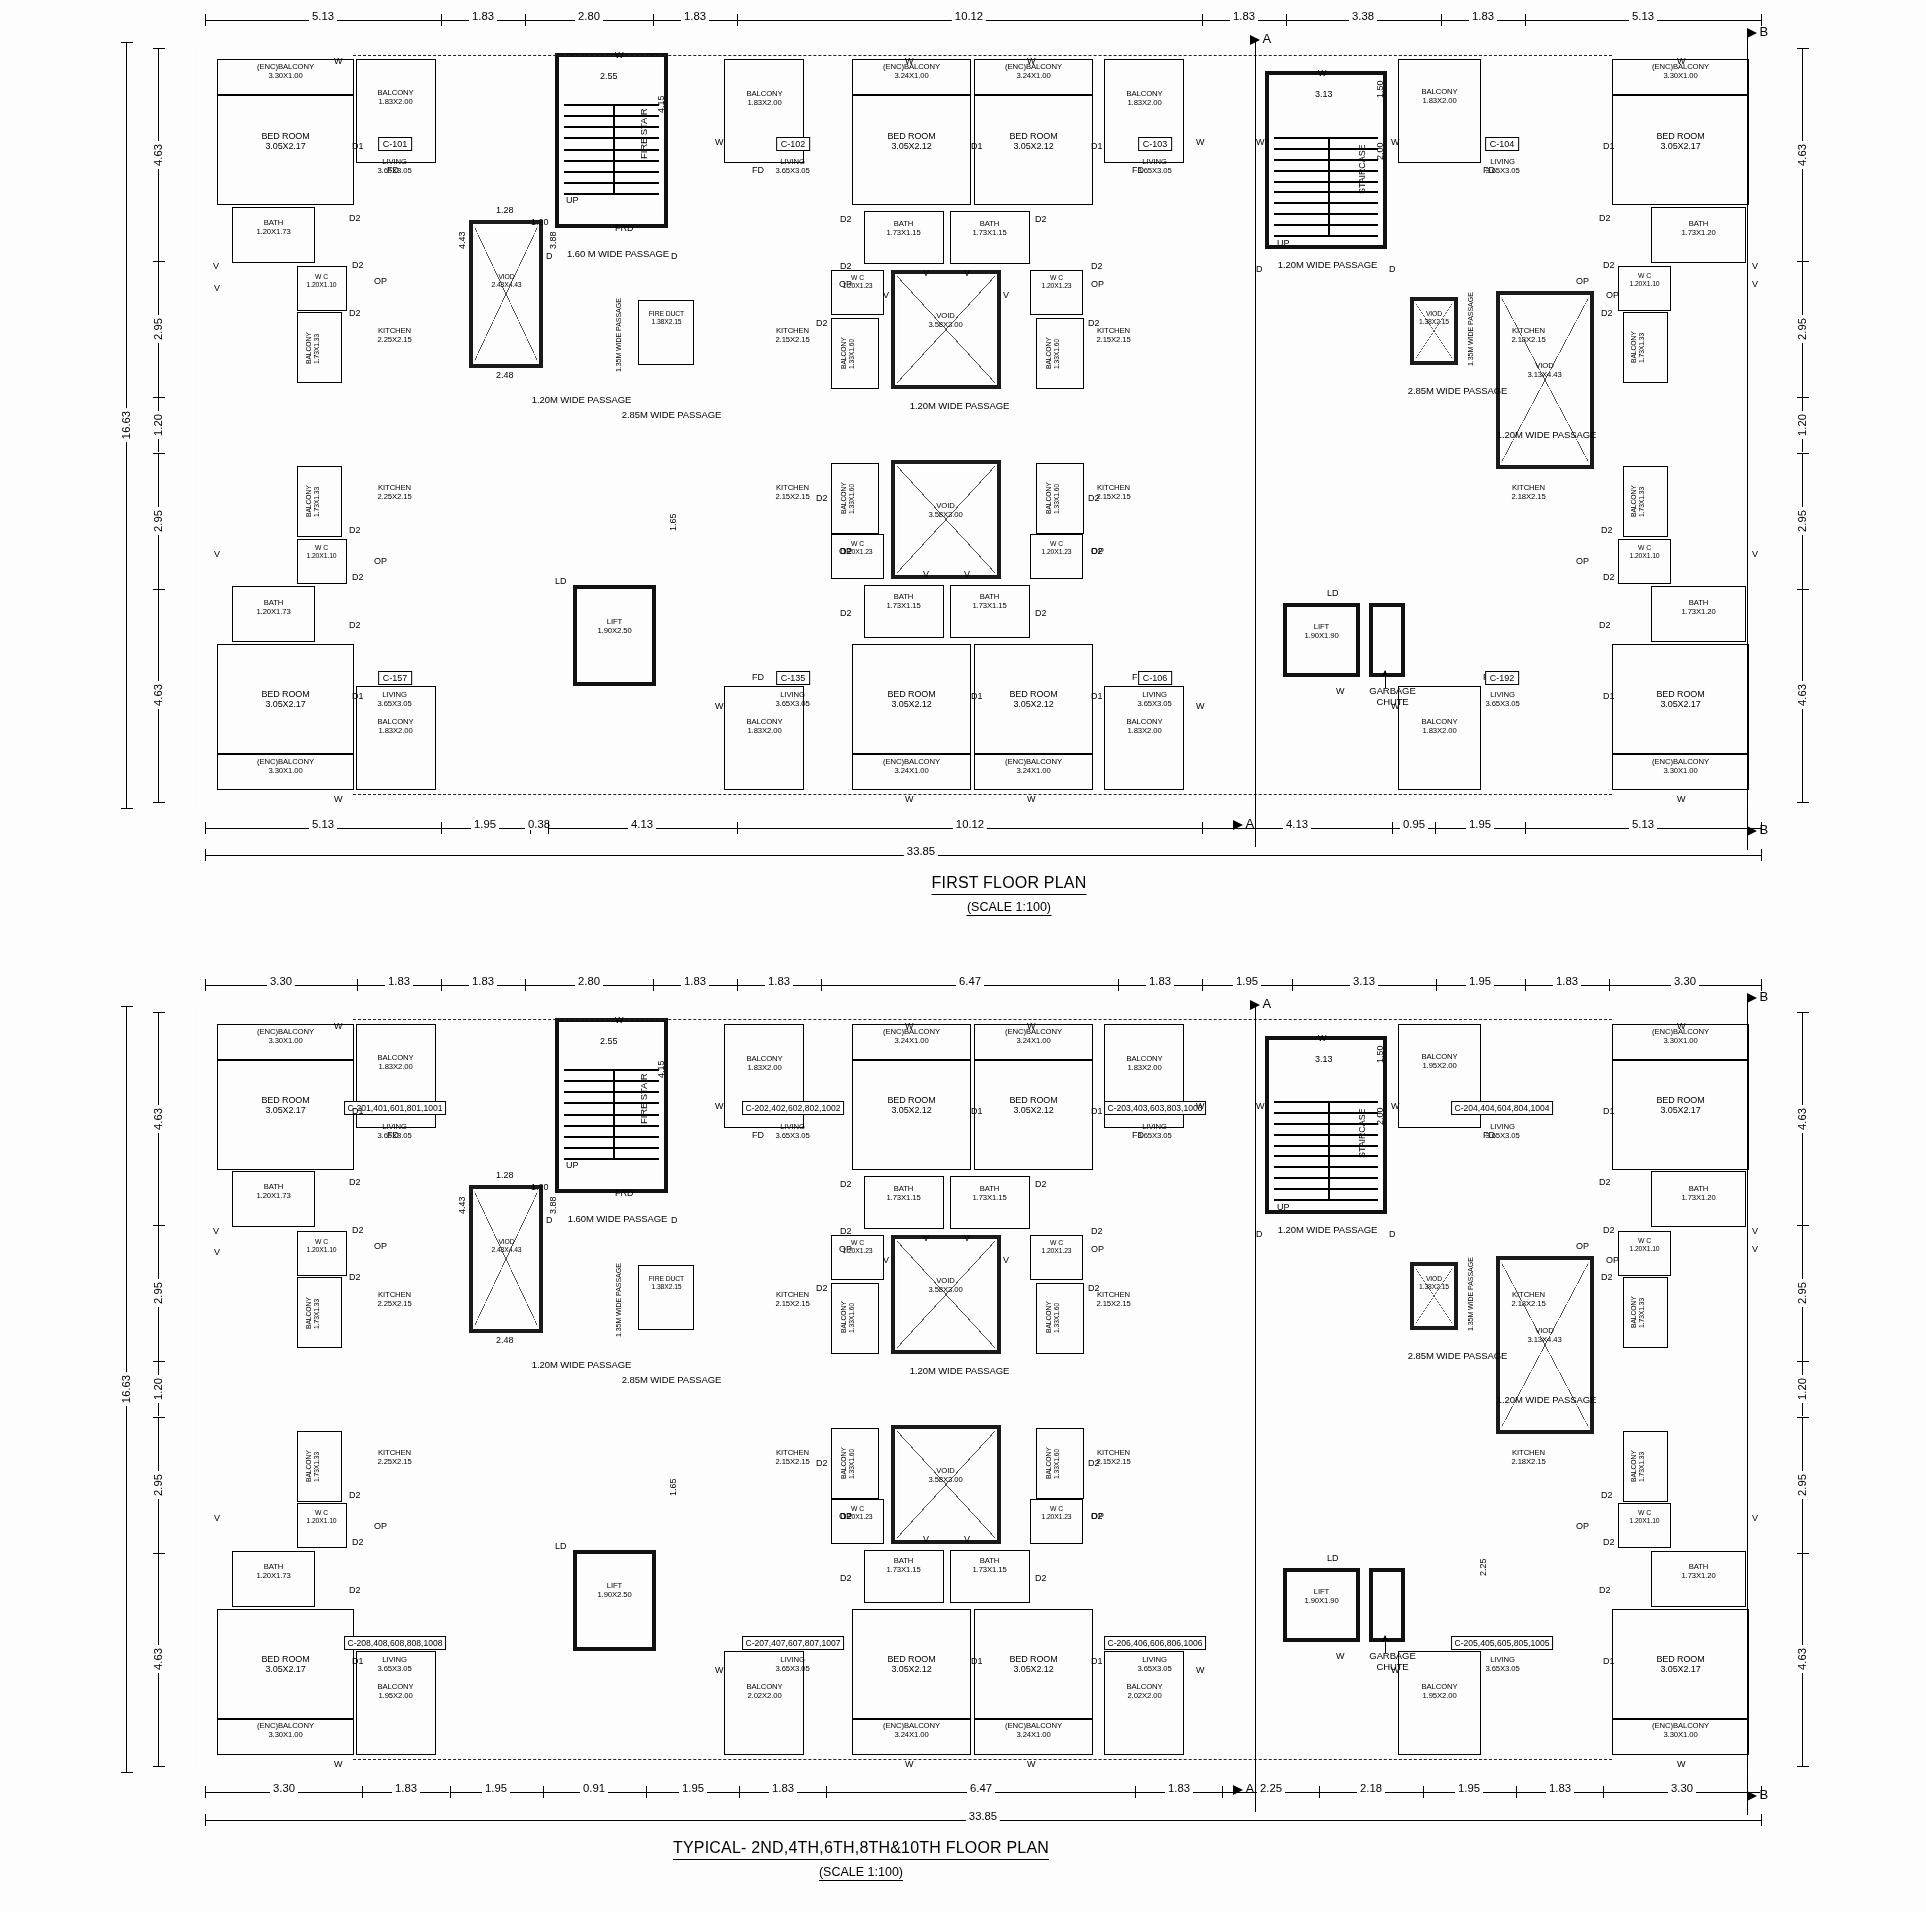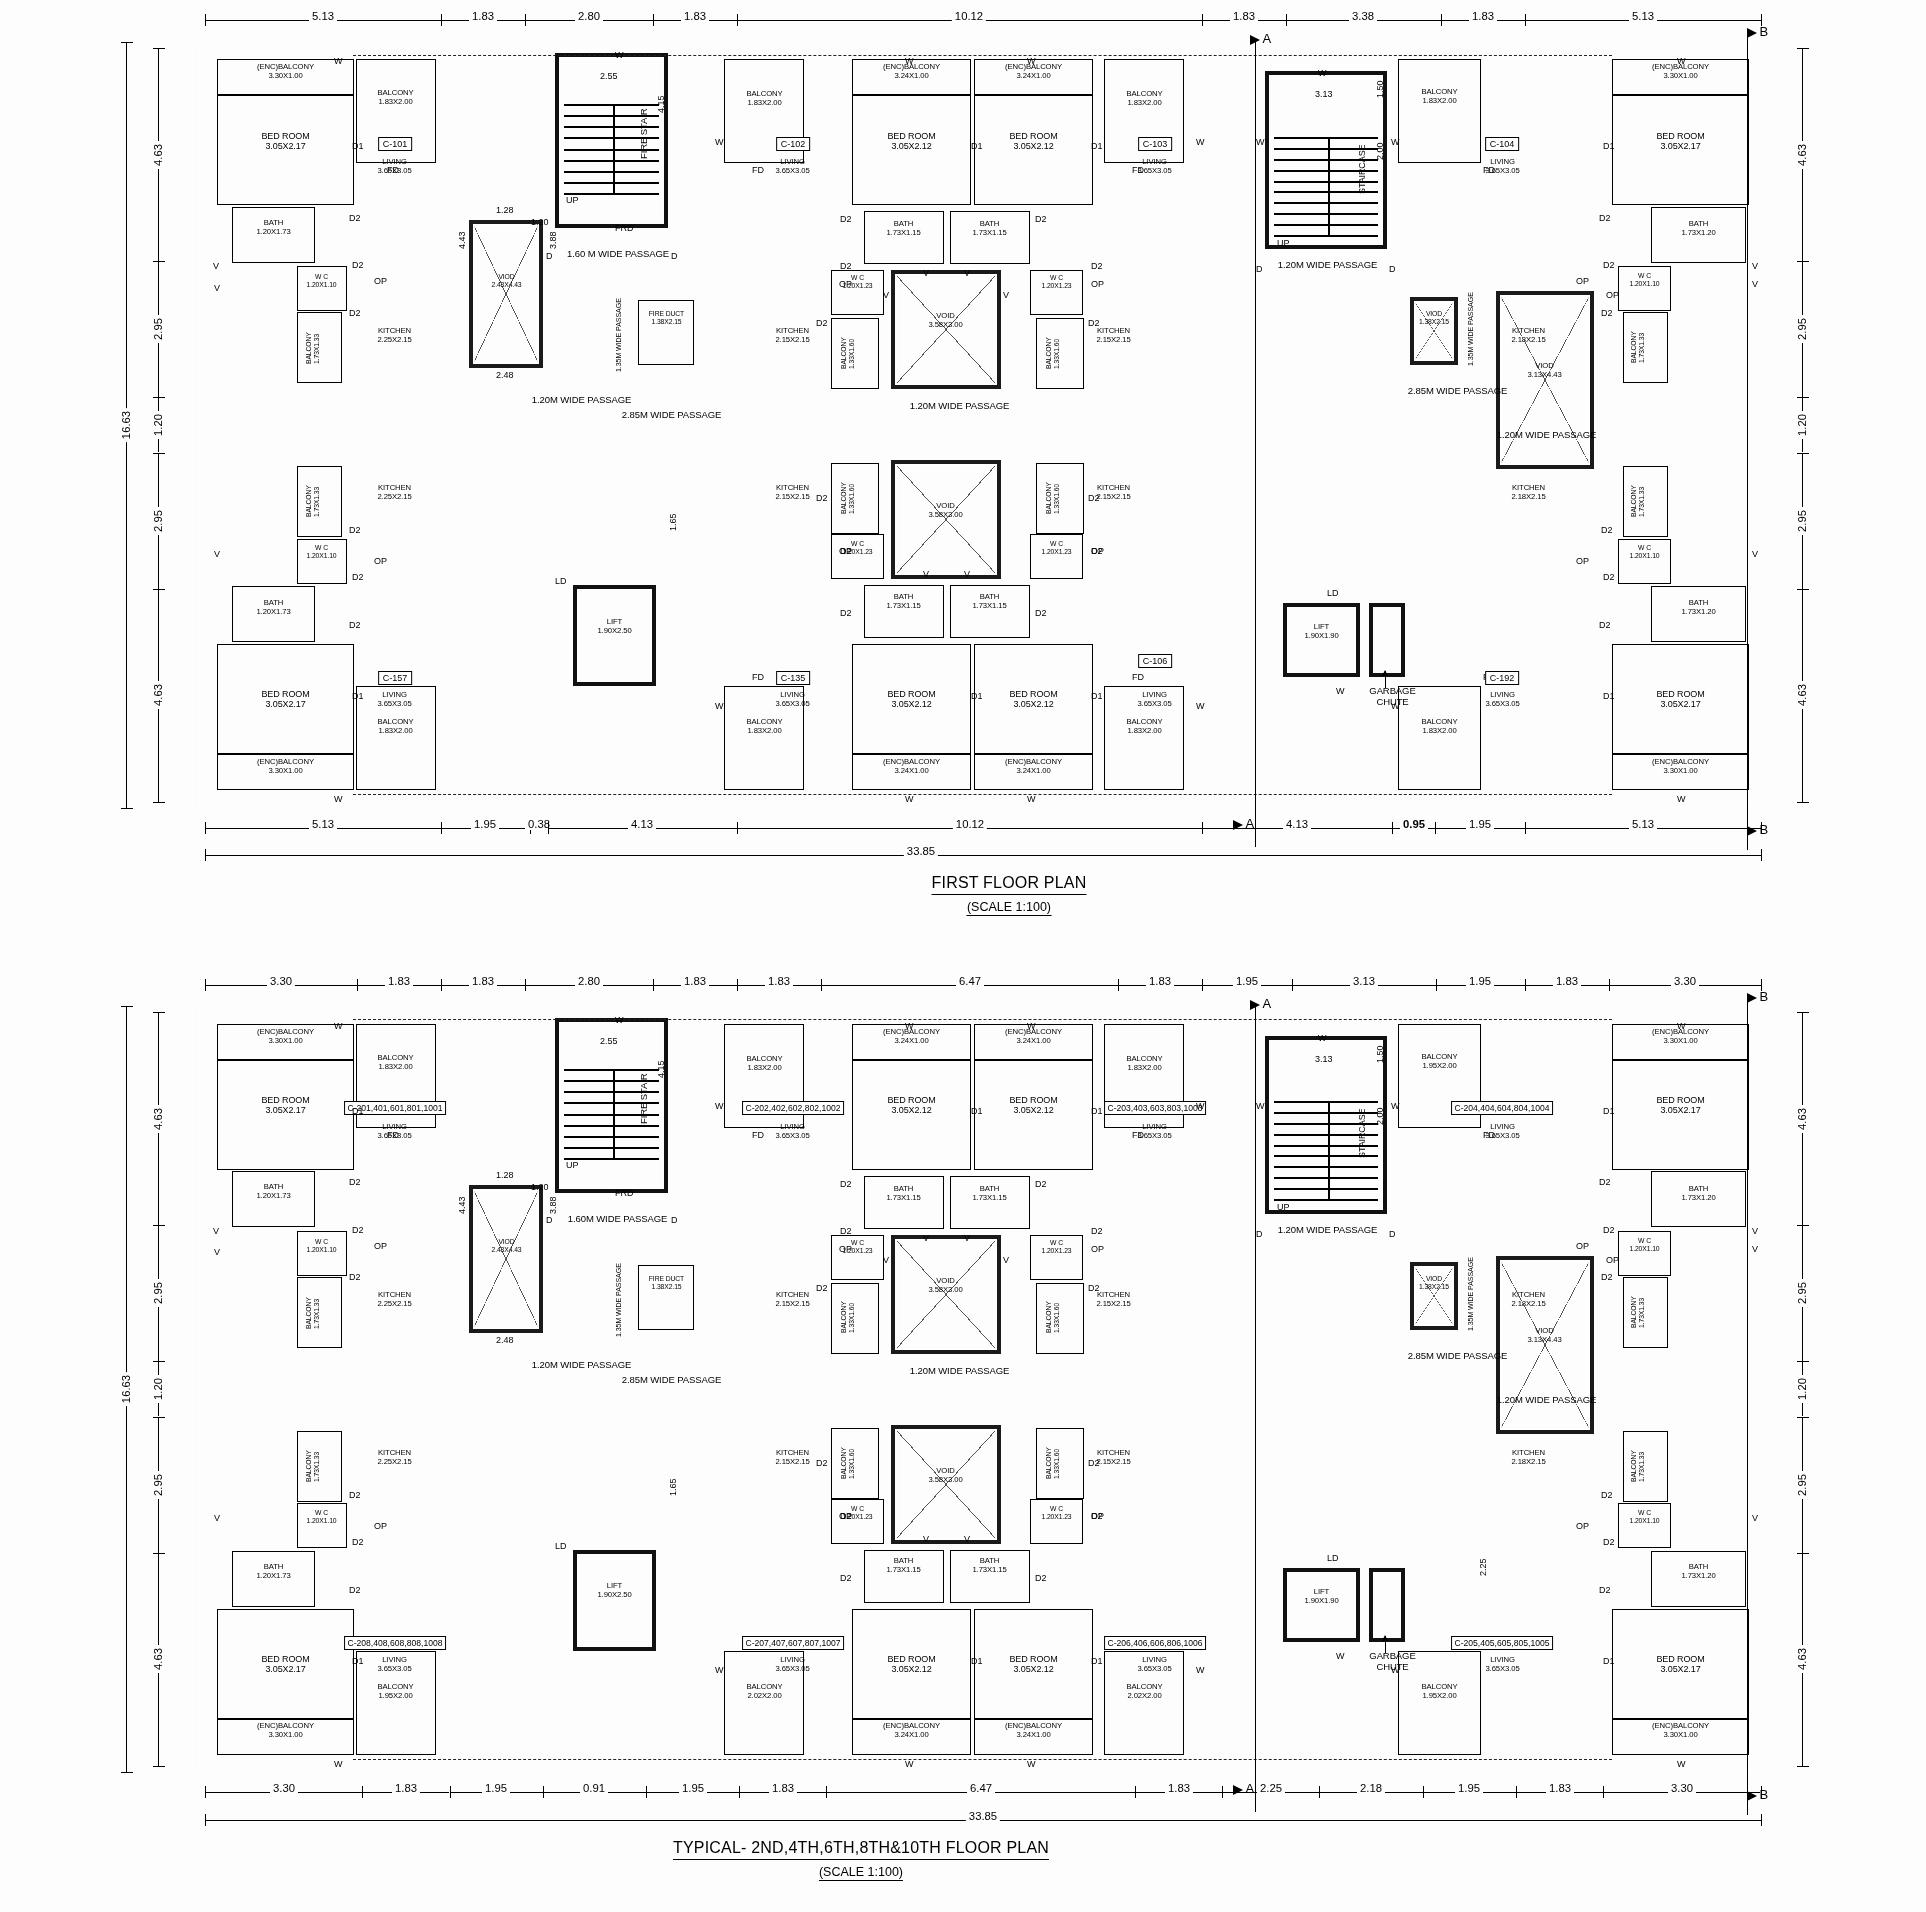--- a/index.html
+++ b/index.html
@@ -477,21 +477,21 @@
           <div>1.33X1.60</div>
         </div>
       </div>
       <div class="void-box" style="left:891px; top:460px; width:110px; height:119px;"></div>
       <div class="lbl sm" style="left:901px; top:502px; width:89px;">
         <div>VOID</div>
         <div>3.58X3.00</div>
       </div>
       <div class="mark" style="left:923px; top:569px;">V</div>
       <div class="mark" style="left:964px; top:569px;">V</div>
-      <div class="unit-tag" style="left:1155px; top:654px;text-align:right;">C-106</div>
+      <div class="unit-tag" style="left:1155px; top:671px;text-align:right;">C-106</div>
       <div class="lbl sm" style="left:1110px; top:691px; width:89px;">
         <div>LIVING</div>
         <div>3.65X3.05</div>
       </div>
       <div class="lbl sm" style="left:1069px; top:484px; width:89px;">
         <div>KITCHEN</div>
         <div>2.15X2.15</div>
       </div>
       <div class="mark" style="left:971px; top:691px;">D1</div>
       <div class="mark" style="left:1091px; top:691px;">D1</div>
@@ -709,21 +709,21 @@
         <div class="dim-tick" style="left:343px;"></div>
         <div class="dim-txt" style="left:437px;">4.13</div>
         <div class="dim-seg" style="left:532px; width:465px;"></div>
         <div class="dim-tick" style="left:532px;"></div>
         <div class="dim-txt" style="left:765px;">10.12</div>
         <div class="dim-seg" style="left:997px; width:190px;"></div>
         <div class="dim-tick" style="left:997px;"></div>
         <div class="dim-txt" style="left:1092px;">4.13</div>
         <div class="dim-seg" style="left:1187px; width:44px;"></div>
         <div class="dim-tick" style="left:1187px;"></div>
-        <div class="dim-txt" style="left:1209px;font-weight:bold;">0.95</div>
+        <div class="dim-txt" style="left:1209px;">0.95</div>
         <div class="dim-seg" style="left:1230px; width:90px;"></div>
         <div class="dim-tick" style="left:1230px;"></div>
         <div class="dim-txt" style="left:1275px;">1.95</div>
         <div class="dim-seg" style="left:1320px; width:236px;"></div>
         <div class="dim-tick" style="left:1320px;"></div>
         <div class="dim-txt" style="left:1438px;">5.13</div>
         <div class="dim-tick" style="left:1556px;"></div>
       </div>
       <div class="dim-row" style="left:205px; top:848px; width:1556px;">
         <div class="dim-seg" style="left:0px; width:1556px;"></div>

